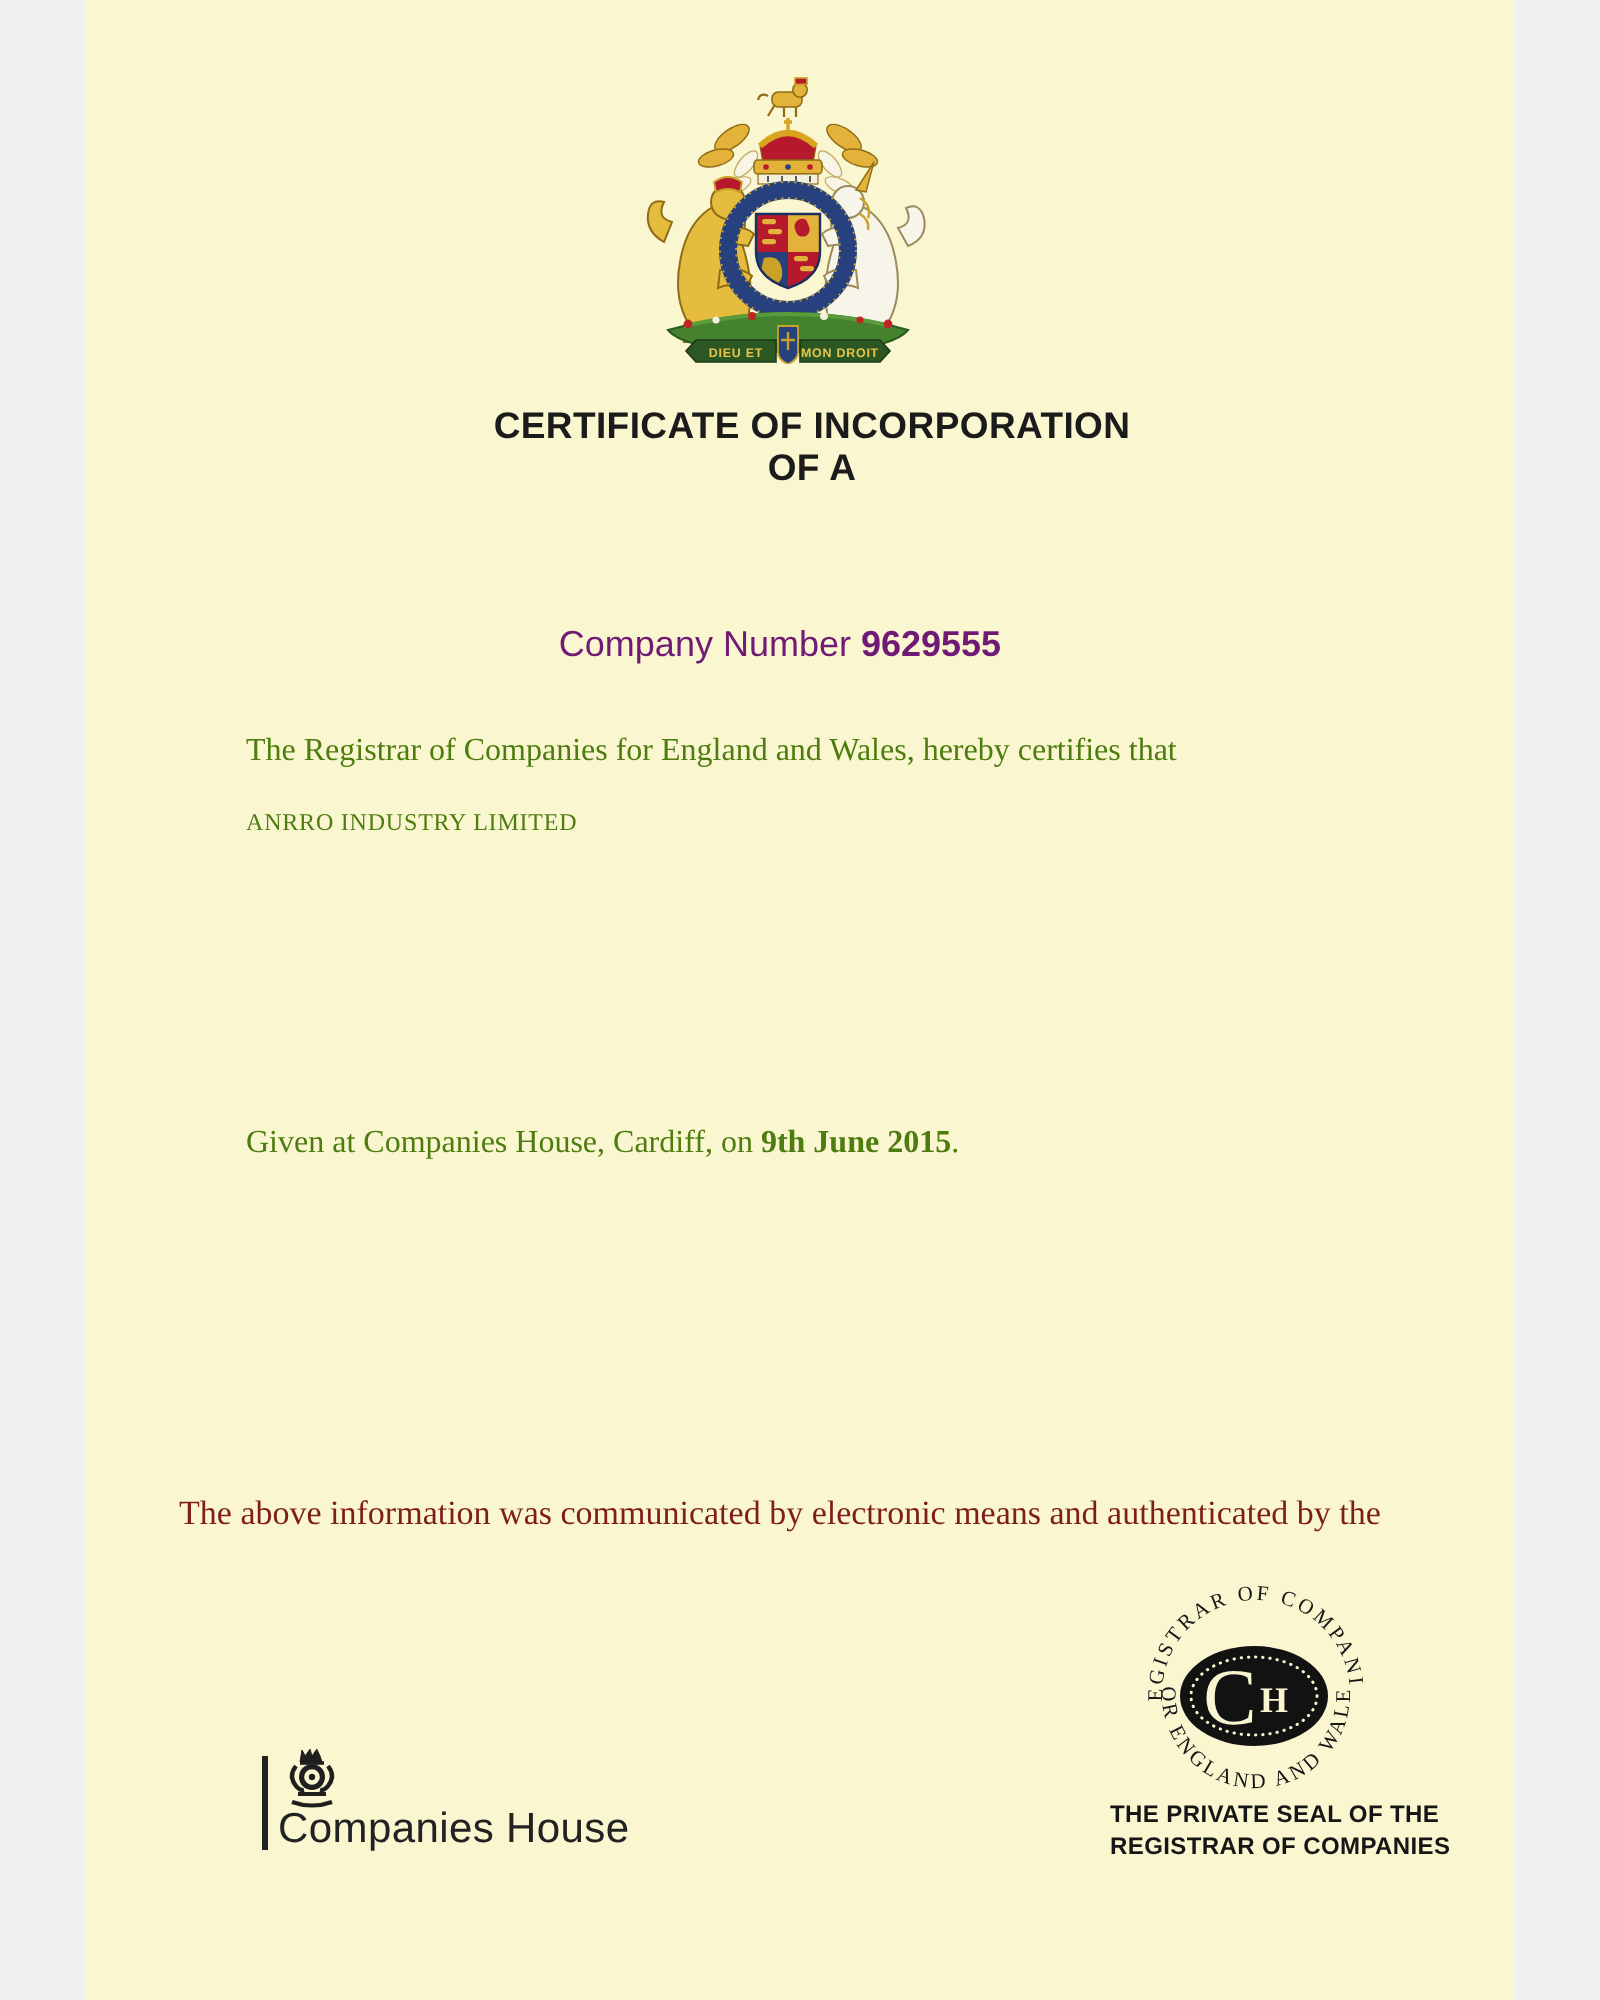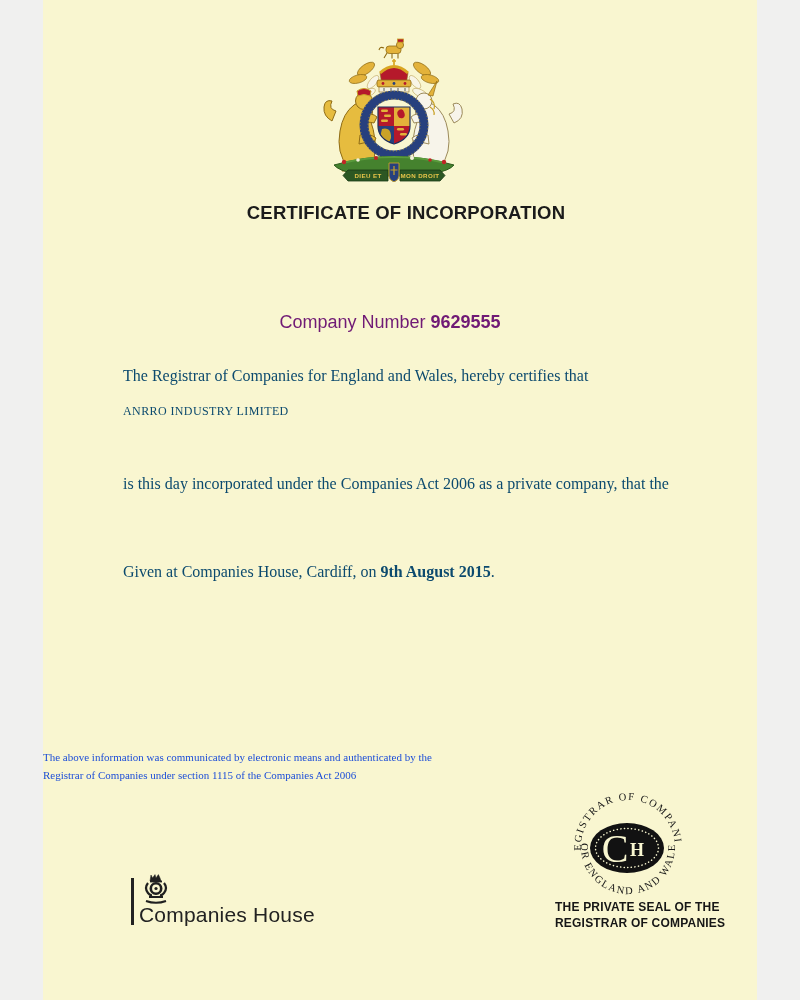--- a/index.html
+++ b/index.html
@@ -22,31 +22,31 @@
     left:0;right:0;top:203px;text-align:center;
     font-weight:bold;font-size:18.5px;line-height:20.5px;
     letter-spacing:.2px;color:#1b1b1b;padding-left:32px;
   }
   .company-number{
     left:0;right:0;top:312px;text-align:center;
     font-size:18px;color:#701a75;
   }
   .company-number b{font-weight:bold;}
 
-  .serif{font-family:"Liberation Serif",serif;color:#0c4a6e;}
+  .serif{font-family:"Liberation Serif",serif;color:#4d7c0f;}
   .certify{left:80px;top:367px;font-size:16px;}
   .company-name{left:80px;top:404px;font-size:12px;letter-spacing:.4px;}
   .paragraph{left:80px;top:476px;font-size:16px;line-height:16.5px;}
   .paragraph div{white-space:nowrap;}
   .given{left:80px;top:563px;font-size:16px;}
   .given b{font-weight:bold;}
 
   .footer{
-    left:0;right:0;top:748px;
-    font-size:11px;line-height:18px;color:#1d4ed8;
+    left:0;right:0;top:748px;text-align:center;
+    font-size:17px;line-height:18px;color:#7f1d1d;
   }
 
   .seal-svg{left:515px;top:784px;width:140px;height:126px;}
   .seal-caption{
     left:512px;top:900px;width:190px;
     font-weight:bold;font-size:12px;line-height:15.5px;
     letter-spacing:.2px;color:#161616;
   }
 
   .ch-bar{left:88px;top:878px;width:3px;height:47px;background:#222;}
@@ -161,40 +161,39 @@
       <path d="M82,133 h40 l5,5.5 l-5,5.5 h-40 z" fill="#2c5723" stroke="#1b3a15" stroke-width="0.8"></path>
       <text x="50" y="141.3" font-size="6.2" font-weight="bold" fill="#e8c54a" text-anchor="middle" font-family="Liberation Sans, sans-serif" letter-spacing="0.4">DIEU ET</text>
       <text x="102" y="141.3" font-size="6.2" font-weight="bold" fill="#e8c54a" text-anchor="middle" font-family="Liberation Sans, sans-serif" letter-spacing="0.4">MON DROIT</text>
       <path d="M71,126 h10 v13 q0,4 -5,6 q-5,-2 -5,-6 z" fill="#27407e" stroke="#c9a227" stroke-width="0.9"></path>
       <path d="M76,129 v9 M72.5,133 h7" stroke="#c9a227" stroke-width="1.2"></path>
     </g>
   </svg>
 
   <div class="abs title">
     <div>CERTIFICATE OF INCORPORATION</div>
+    <div>OF A</div>
   </div>
 
   <div class="abs company-number">
     <span>Company Number </span><b>9629555</b>
   </div>
 
   <div class="abs serif certify">The Registrar of Companies for England and Wales, hereby certifies that</div>
   <div class="abs serif company-name">ANRRO INDUSTRY LIMITED</div>
 
   <div class="abs serif paragraph">
-    <div>is this day incorporated under the Companies Act 2006 as a private company, that the</div>
   </div>
 
   <div class="abs serif given">
-    <span>Given at Companies House, Cardiff, on </span><b>9th August 2015</b><span>.</span>
+    <span>Given at Companies House, Cardiff, on </span><b>9th June 2015</b><span>.</span>
   </div>
 
   <div class="abs serif footer">
     <div>The above information was communicated by electronic means and authenticated by the</div>
-    <div>Registrar of Companies under section 1115 of the Companies Act 2006</div>
   </div>
 
   <svg class="abs seal-svg" viewBox="0 0 140 126">
     <defs>
       <path id="arcTop" d="M 23,63 A 47,47 0 0 1 117,63"></path>
       <path id="arcBottom" d="M 23,63 A 47,47 0 0 0 117,63"></path>
     </defs>
     <text font-family="Liberation Serif, serif" font-size="10.5" letter-spacing="1.6" fill="#161616">
       <textPath href="#arcTop" startOffset="50%" text-anchor="middle">REGISTRAR OF COMPANIES</textPath>
     </text>

